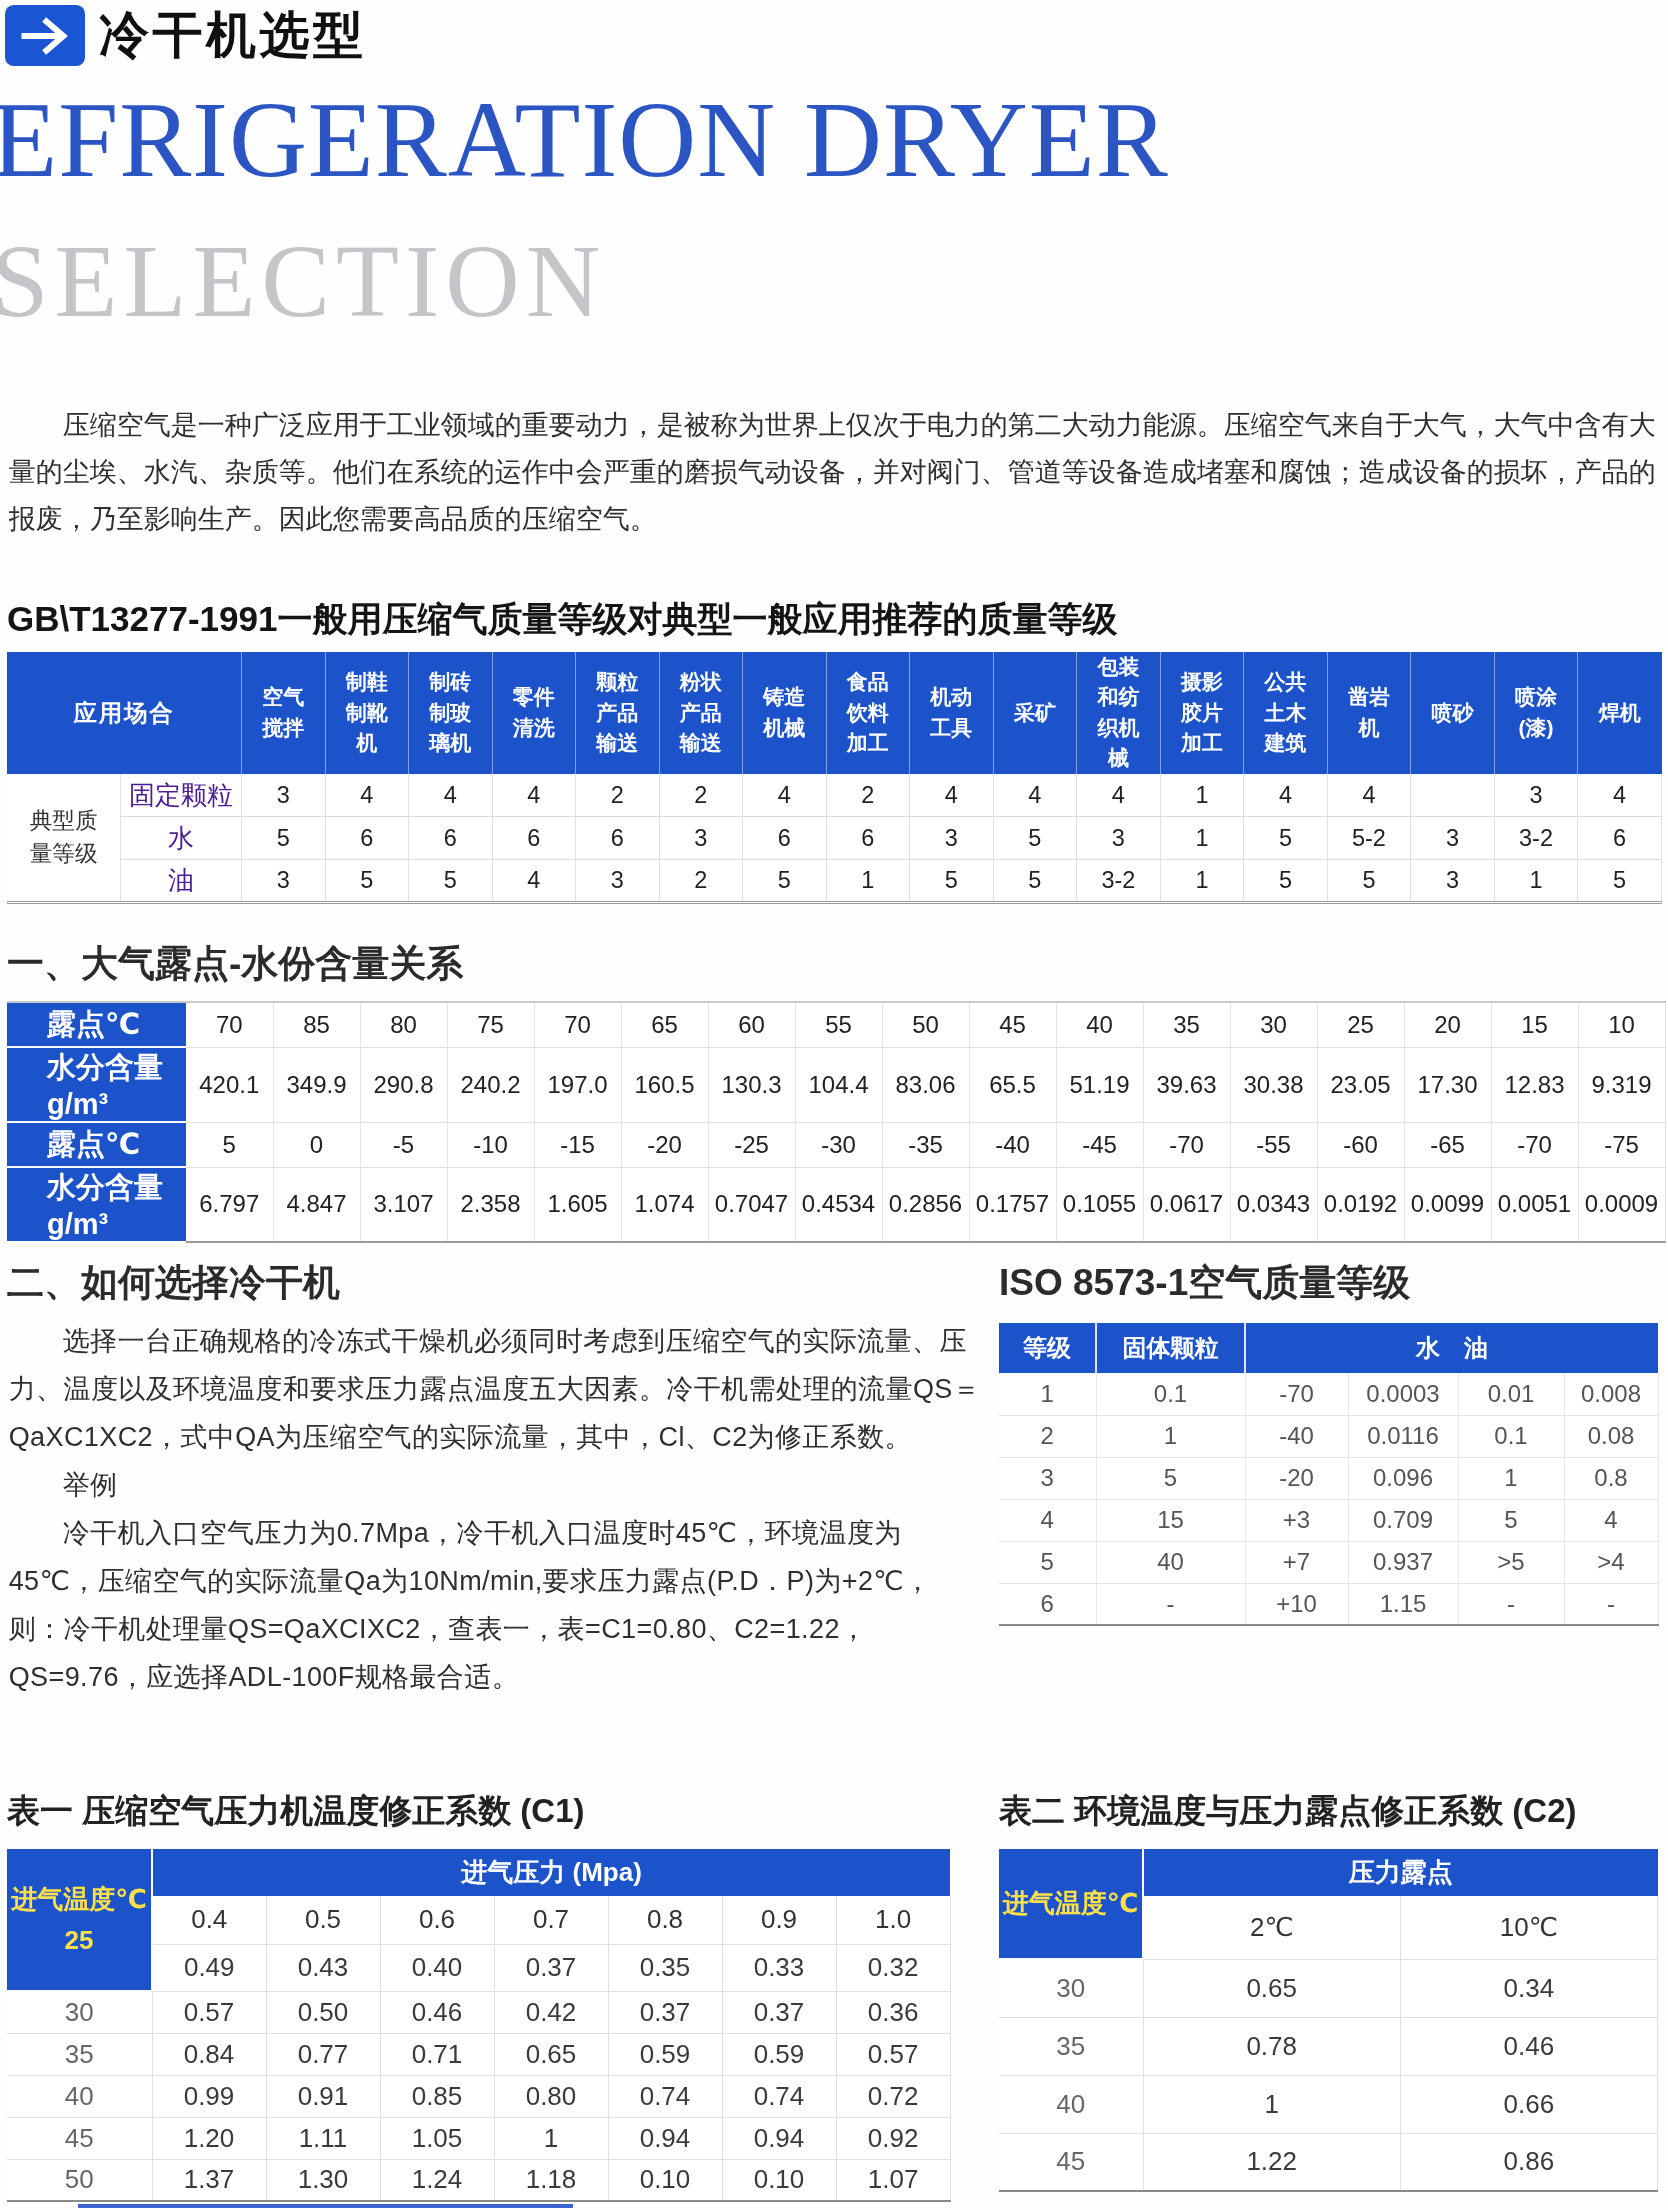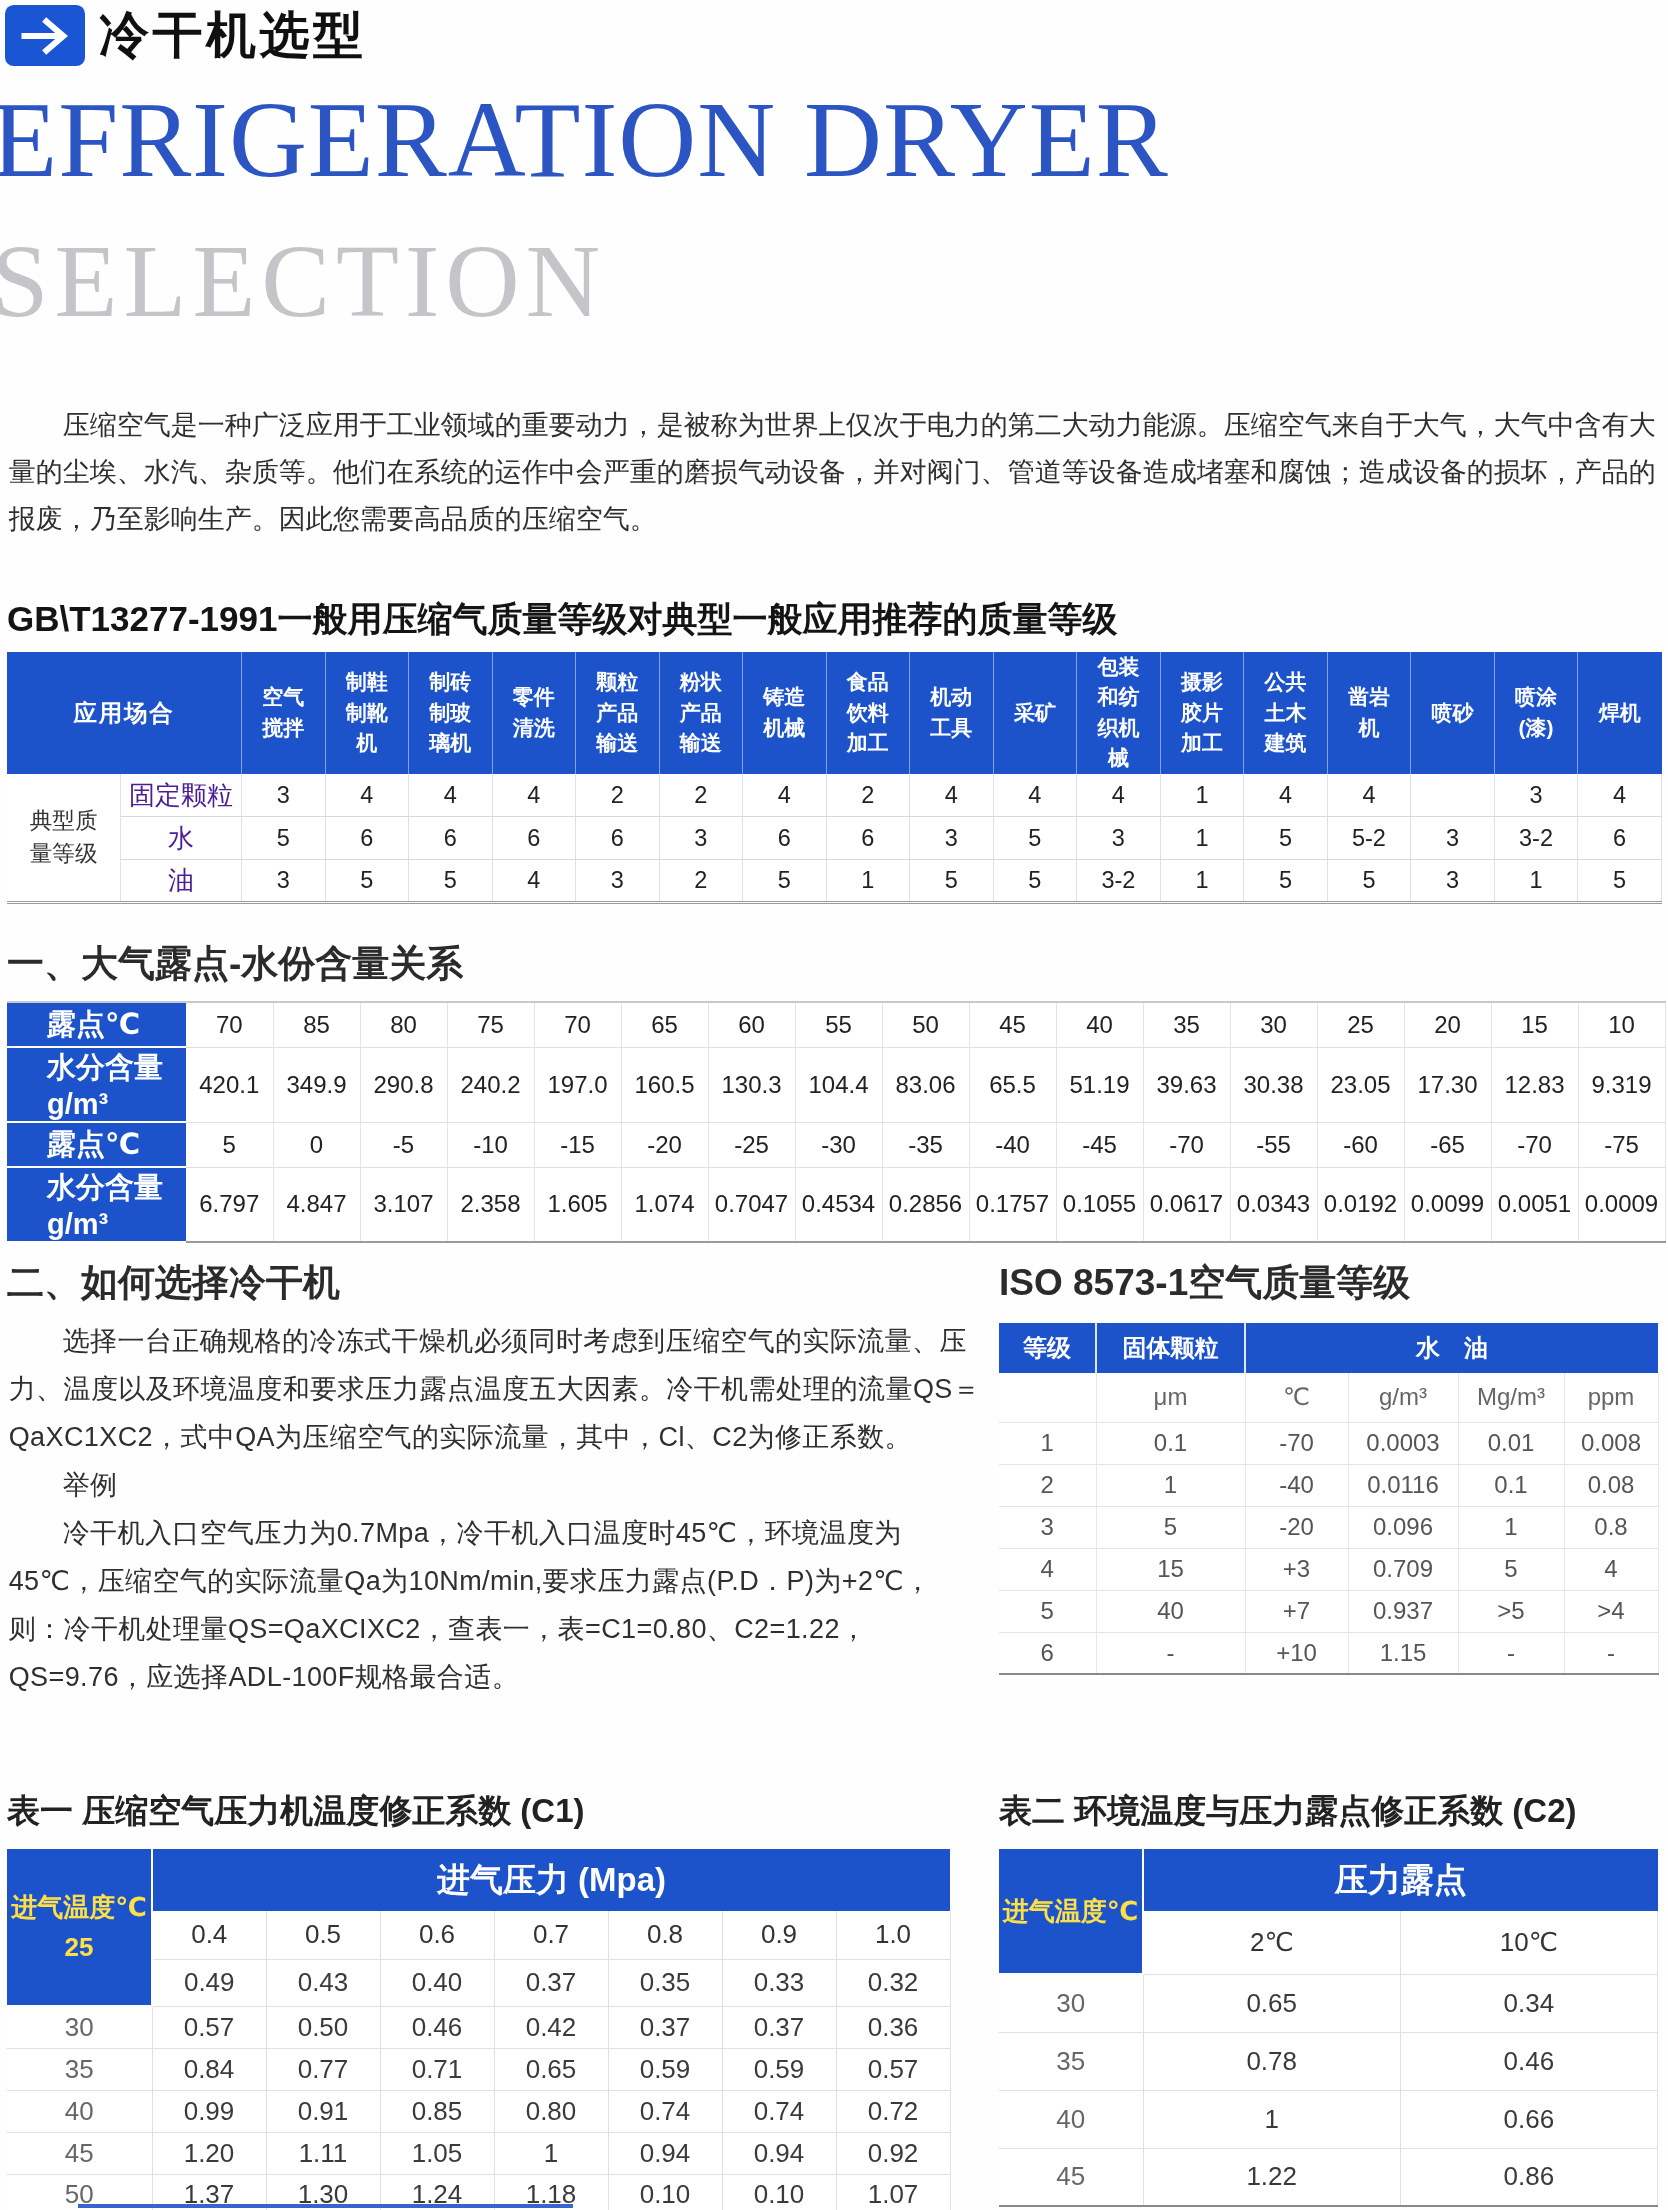--- a/index.html
+++ b/index.html
@@ -109,22 +109,22 @@
   .iso tr.units td{height:49px;color:#666;}
   .iso tbody tr:not(.units) td{height:42px;}
 
   
   .ctab .corner{
     background:var(--blue);color:#fde047;font-weight:600;font-size:26px;
     line-height:1.55;text-align:center;vertical-align:middle;
     border-right:2.6px solid #fff;border-bottom:2.6px solid #fff;
   }
   .ctab th.group{
-    background:var(--blue);color:#fff;font-weight:600;font-size:33px;
-    height:62px;text-align:center;vertical-align:middle;
+    background:var(--blue);color:#fff;font-weight:600;font-size:26px;
+    height:47px;text-align:center;vertical-align:middle;
   }
   .ctab td{
     text-align:center;vertical-align:middle;font-size:26px;color:#3a3a3a;
     border-right:0.9px solid #e0e0e0;border-bottom:0.9px solid #e0e0e0;
   }
   .ctab td.temp{color:#666;}
   .c1{left:7px;top:1849px;width:940px;border-bottom:2.6px solid #8a8a8a;}
   .c1 tr.sub td{height:48px;color:#333;}
   .c1 tr.first td{height:47px;}
   .c1 tr.body td{height:42px;}
@@ -350,28 +350,20 @@
       <col style="width:94px">
   </colgroup>
   <thead id="iso-head">
       <tr>
         <th>等级</th>
         <th>固体颗粒</th>
         <th colspan="4">水　油</th>
       </tr>
     </thead>
   <tbody id="iso-body">
-      <tr class="units">
-        <td></td>
-        <td>μm</td>
-        <td>℃</td>
-        <td>g/m³</td>
-        <td>Mg/m³</td>
-        <td>ppm</td>
-      </tr>
       <tr>
         <td>1</td>
         <td>0.1</td>
         <td>-70</td>
         <td>0.0003</td>
         <td>0.01</td>
         <td>0.008</td>
       </tr>
       <tr>
         <td>2</td>

